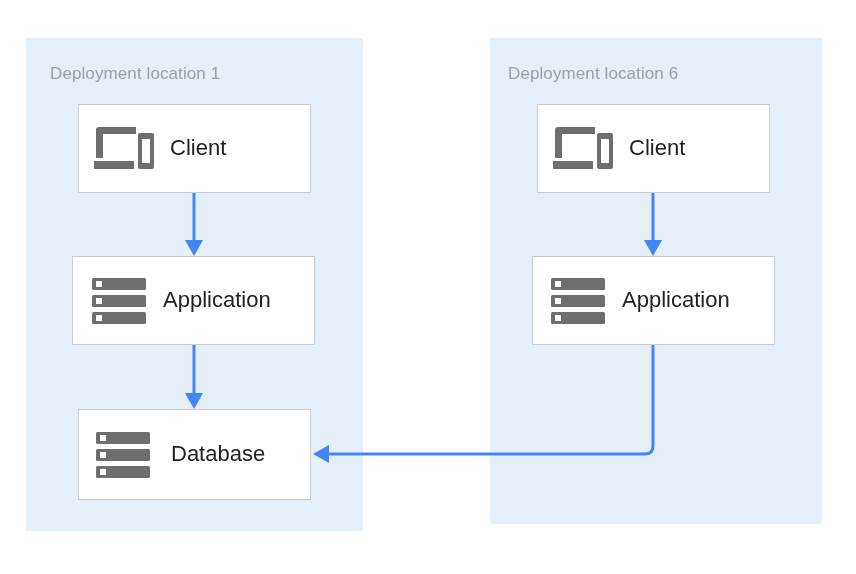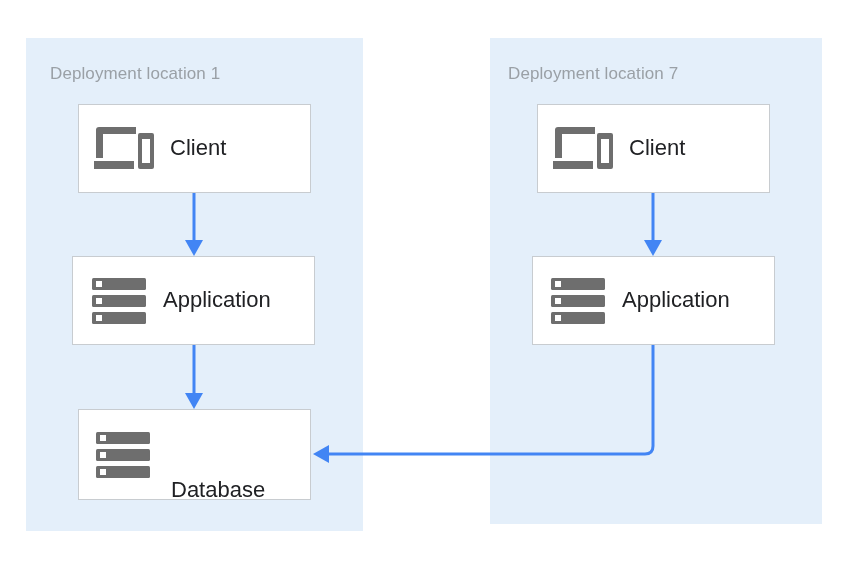--- a/index.html
+++ b/index.html
@@ -66,21 +66,21 @@
 </style>
 </head>
 <body>
 
 <div id="diagram">
 
   <div class="zone" id="zone-1-rect" style="left: 26px; top: 34px; width: 337px; height: 493px; background: rgb(228, 239, 250);"></div>
   <div class="zone-label" id="zone-1-label" style="left: 50px; top: 60px; color: rgb(154, 160, 166);">Deployment location 1</div>
 
   <div class="zone" id="zone-2-rect" style="left: 490px; top: 34px; width: 332px; height: 486px; background: rgb(228, 239, 250);"></div>
-  <div class="zone-label" id="zone-2-label" style="left: 508px; top: 60px; color: rgb(154, 160, 166);">Deployment location 7</div>
+  <div class="zone-label" id="zone-2-label" style="left: 508px; top: 60px; color: rgb(154, 160, 166);">Deployment location 6</div>
 
   <svg class="edges" id="edge-layer" viewBox="0 0 856 574" xmlns="http://www.w3.org/2000/svg">
       <path d="M 194 189 L 194 240" stroke="#4285f4" stroke-width="3" fill="none" stroke-linecap="butt"></path>
       <polygon points="194,252 185,236 203,236" fill="#4285f4"></polygon>
       <path d="M 194 341 L 194 393" stroke="#4285f4" stroke-width="3" fill="none" stroke-linecap="butt"></path>
       <polygon points="194,405 185,389 203,389" fill="#4285f4"></polygon>
       <path d="M 653 189 L 653 240" stroke="#4285f4" stroke-width="3" fill="none" stroke-linecap="butt"></path>
       <polygon points="653,252 644,236 662,236" fill="#4285f4"></polygon>
       <path d="M 653 341 L 653 442 Q 653 450 645 450 L 326 450" stroke="#4285f4" stroke-width="3" fill="none" stroke-linecap="butt"></path>
       <polygon points="313,450 329,441 329,459" fill="#4285f4"></polygon>
@@ -107,21 +107,21 @@
 
   <div class="node" id="node-database-1" style="left: 78px; top: 405px; width: 233px; height: 91px; background: rgb(255, 255, 255); border-color: rgb(200, 204, 208);"></div>
   <span class="node-icon" id="icon-database-1" style="left: 96px; top: 428px; width: 54px; height: 46px;"><svg viewBox="0 0 54 46" width="54" height="46">
         <rect x="0" y="0" width="54" height="12" rx="1.5" fill="#6e6e6e"></rect>
         <rect x="4" y="3" width="6" height="6" fill="#ffffff"></rect>
         <rect x="0" y="17" width="54" height="12" rx="1.5" fill="#6e6e6e"></rect>
         <rect x="4" y="20" width="6" height="6" fill="#ffffff"></rect>
         <rect x="0" y="34" width="54" height="12" rx="1.5" fill="#6e6e6e"></rect>
         <rect x="4" y="37" width="6" height="6" fill="#ffffff"></rect>
       </svg></span>
-  <span class="node-label" id="label-database-1" style="left: 171px; top: 438px; color: rgb(32, 33, 36); margin-top: 36px;">Database</span>
+  <span class="node-label" id="label-database-1" style="left: 171px; top: 438px; color: rgb(32, 33, 36);">Database</span>
 
   <div class="node" id="node-client-2" style="left: 537px; top: 100px; width: 233px; height: 89px; background: rgb(255, 255, 255); border-color: rgb(200, 204, 208);"></div>
   <span class="node-icon" id="icon-client-2" style="left: 553px; top: 121px; width: 60px; height: 46px;"><svg viewBox="0 0 60 46" width="60" height="46">
         <path d="M42 2 H5 A3 3 0 0 0 2 5 V33 H9 V9 H42 Z" fill="#6e6e6e"></path>
         <rect x="0" y="36" width="40" height="8" fill="#6e6e6e"></rect>
         <path d="M46 8 H58 A2 2 0 0 1 60 10 V42 A2 2 0 0 1 58 44 H46 A2 2 0 0 1 44 42 V10 A2 2 0 0 1 46 8 Z M48 14 H56 V38 H48 Z" fill="#6e6e6e" fill-rule="evenodd"></path>
       </svg></span>
   <span class="node-label" id="label-client-2" style="left: 629px; top: 132px; color: rgb(32, 33, 36);">Client</span>
 
   <div class="node" id="node-application-2" style="left: 532px; top: 252px; width: 243px; height: 89px; background: rgb(255, 255, 255); border-color: rgb(200, 204, 208);"></div>

